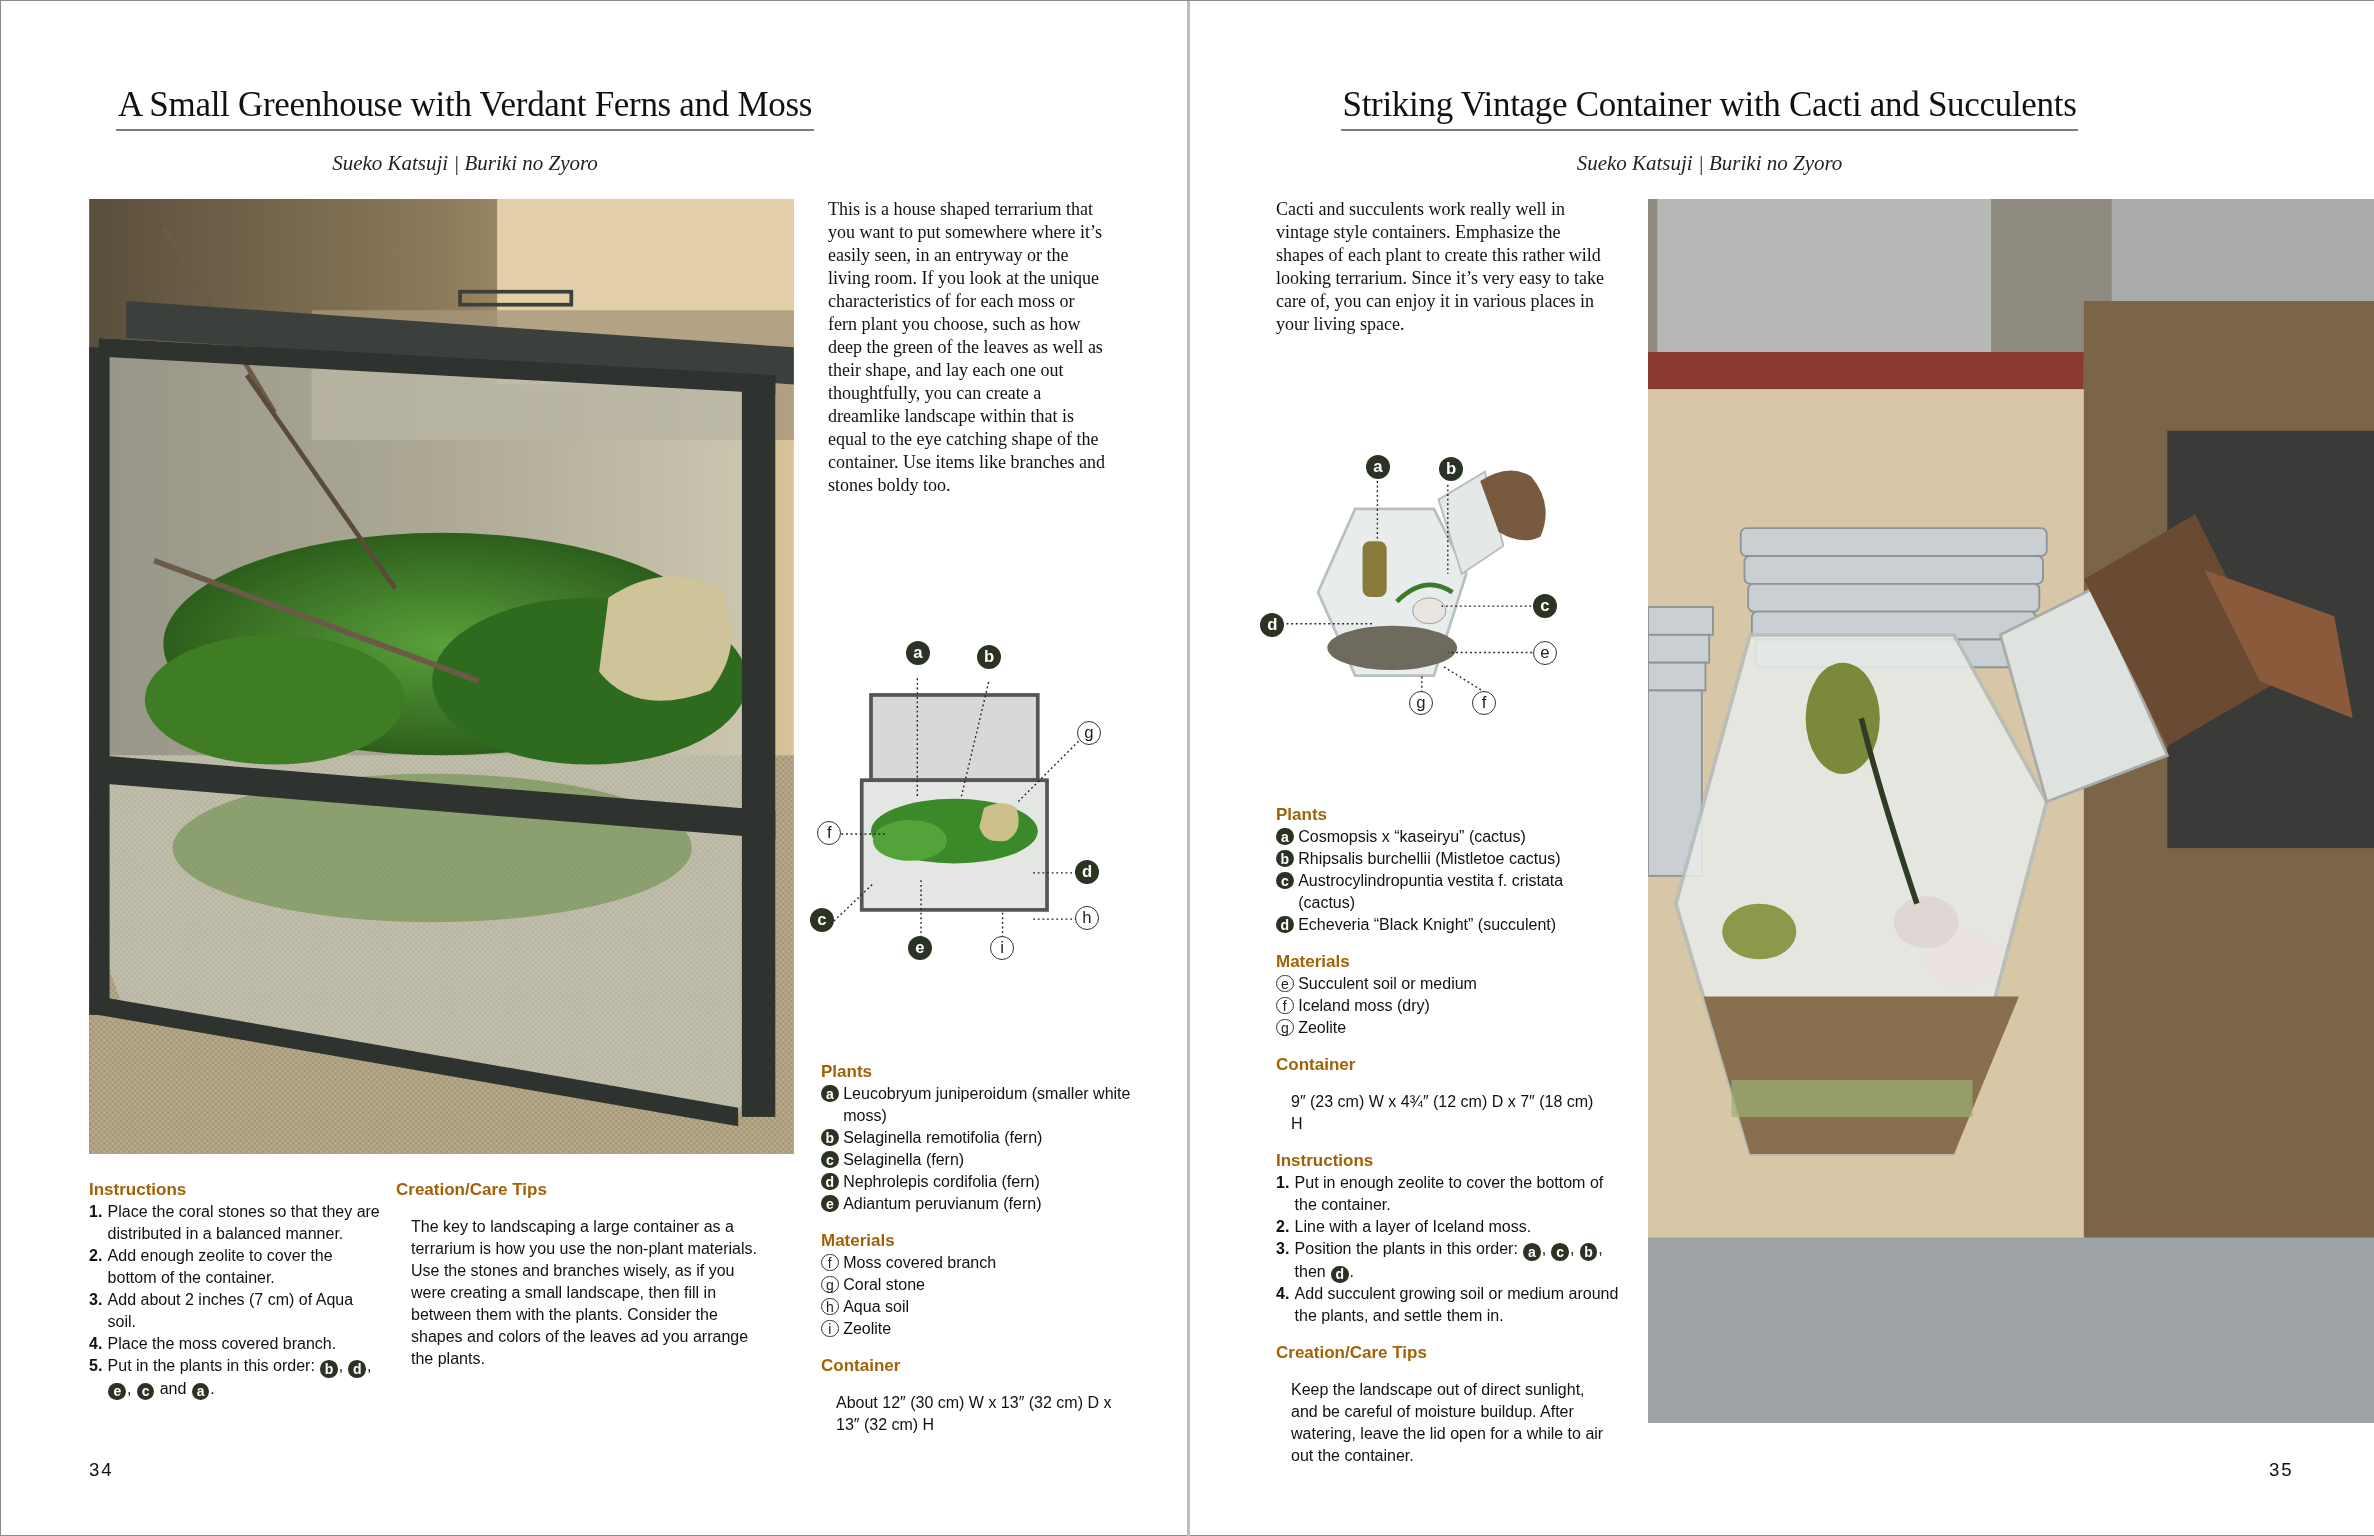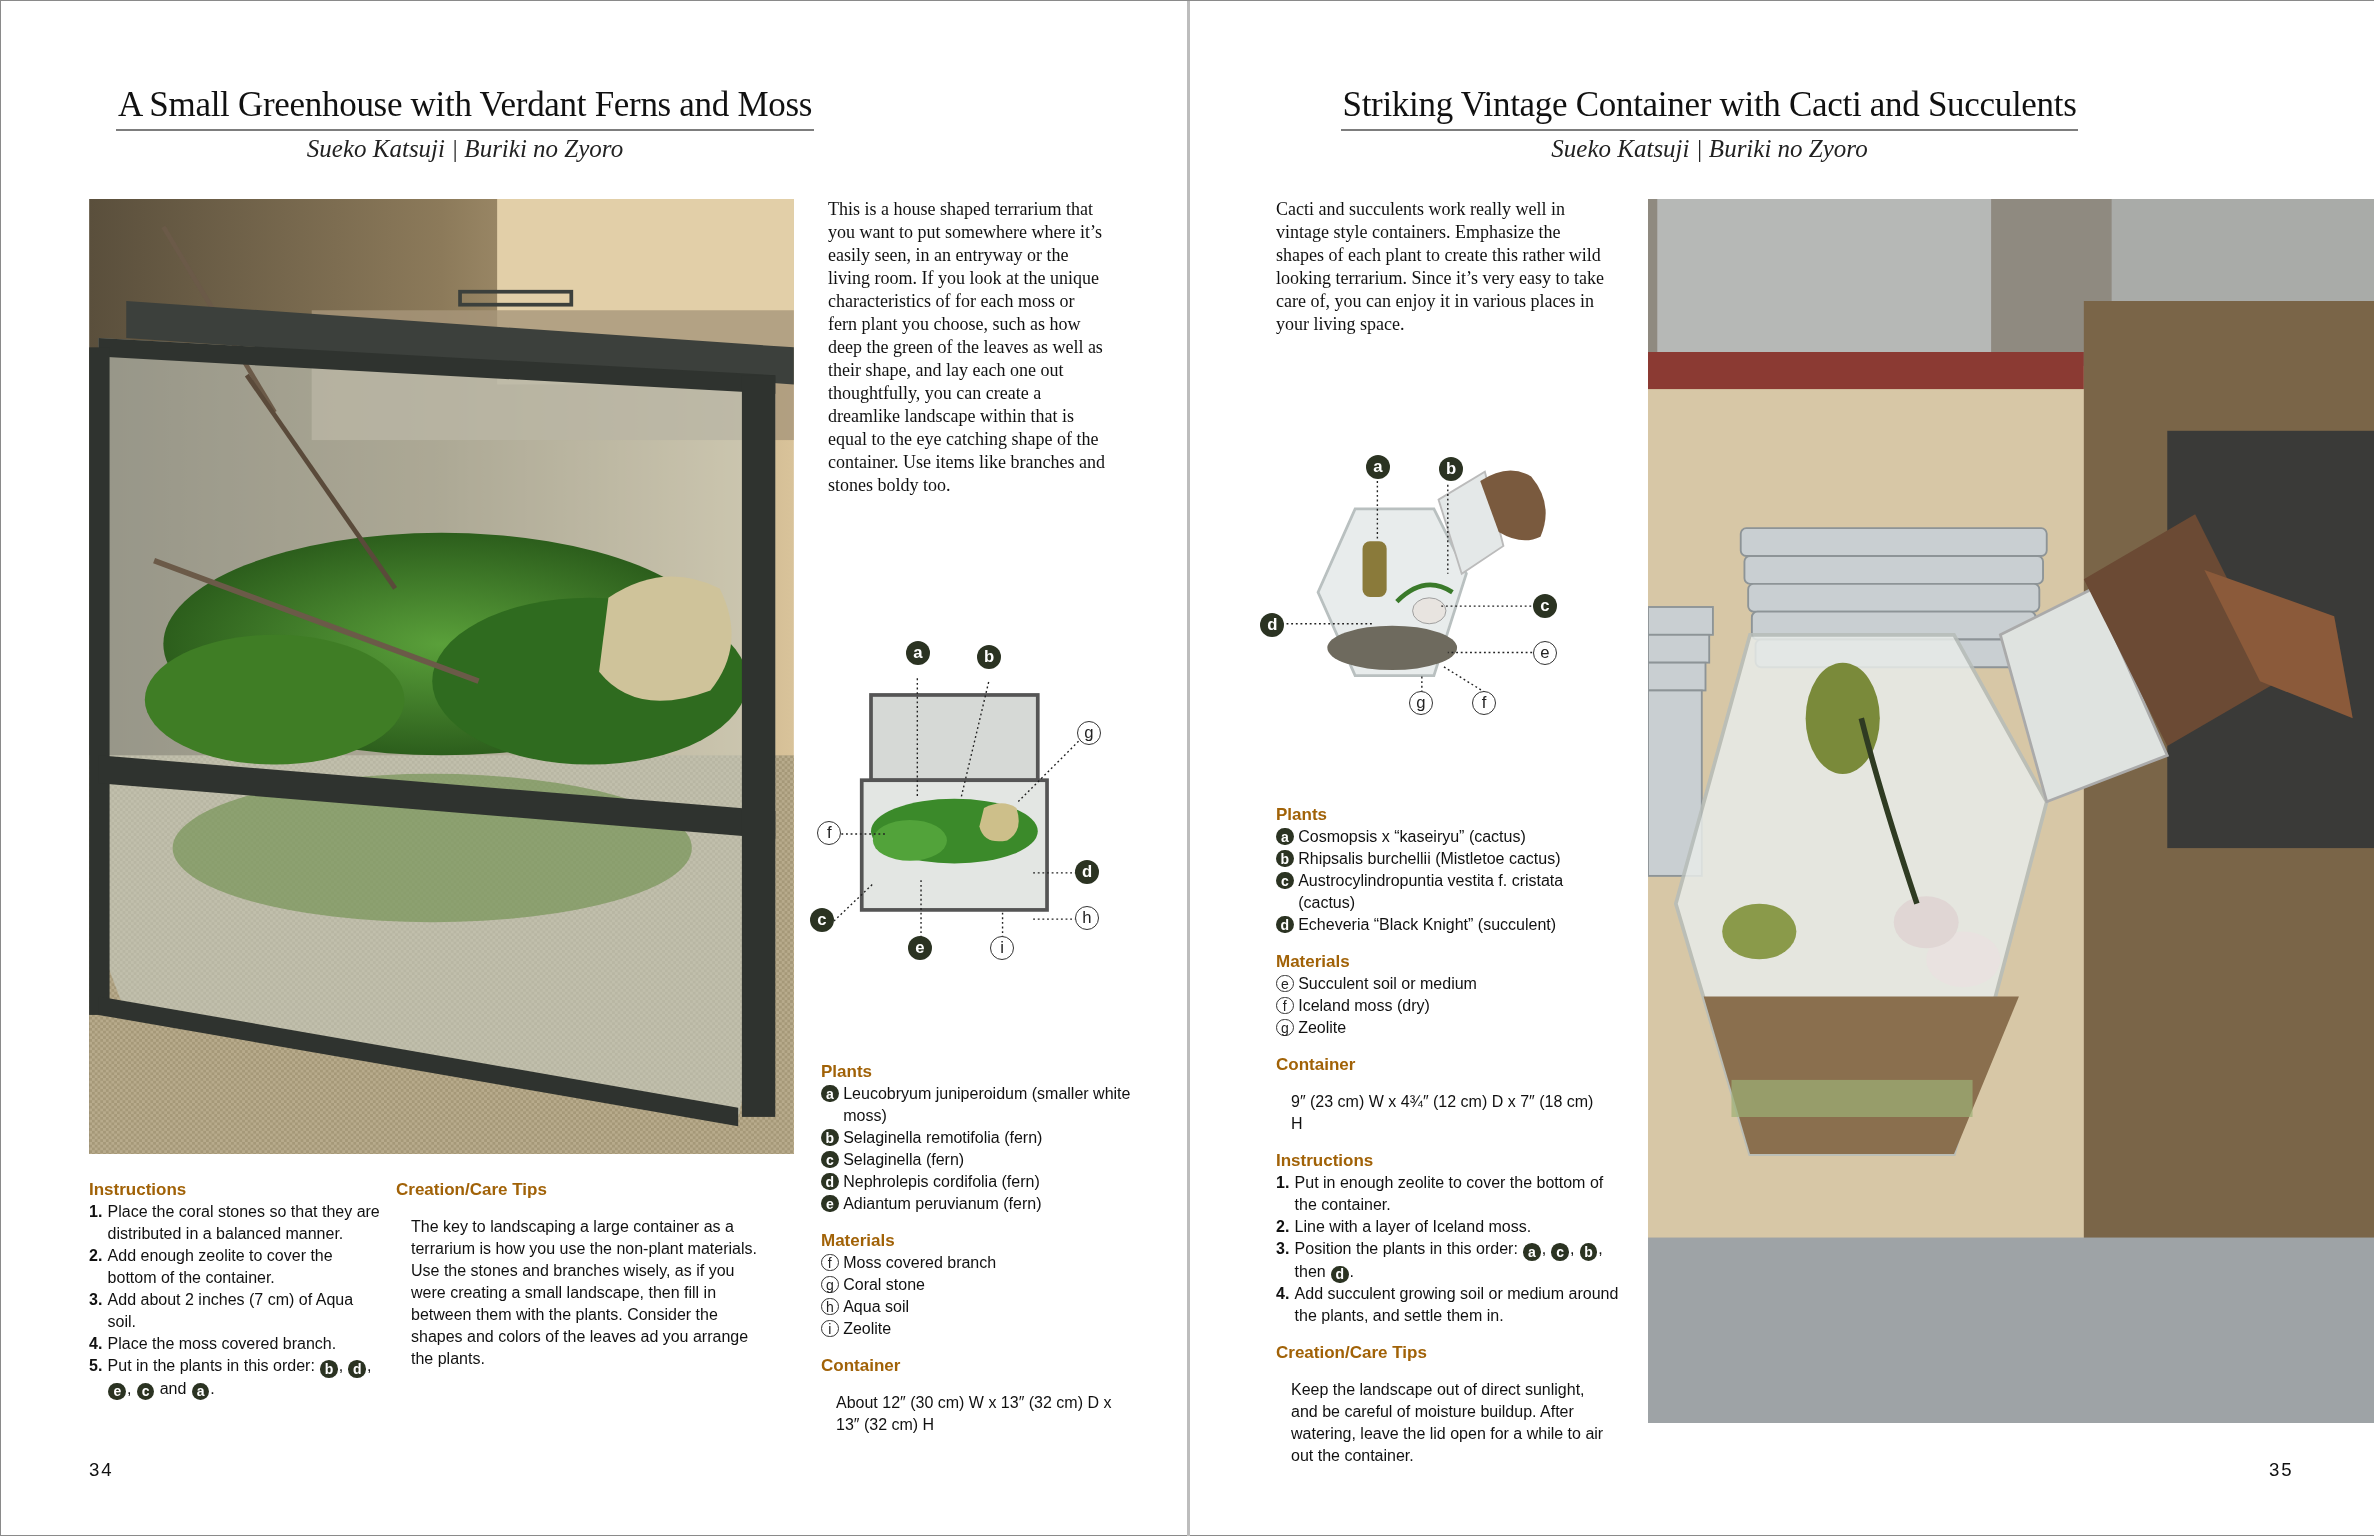--- a/index.html
+++ b/index.html
@@ -16,21 +16,21 @@
 
   .title-block { position: absolute; text-align: center; }
   .title {
     font-family: "Liberation Serif", "DejaVu Serif", serif;
     font-size: 35px; line-height: 41px; color: #111;
     display: inline-block; padding: 0 1.9px 3.7px;
     border-bottom: 2.8px solid #7d7d7d; letter-spacing: -0.3px;
   }
   .byline {
     font-family: "Liberation Serif", "DejaVu Serif", serif;
-    font-style: italic; font-size: 25px; margin-top: 4px; color: #222;
+    font-style: italic; font-size: 21px; margin-top: 20px; color: #222;
   }
 
   .intro {
     position: absolute;
     font-family: "Liberation Serif", "DejaVu Serif", serif;
     font-size: 18px; line-height: 23px; color: #111;
   }
 
   .photo { position: absolute; overflow: hidden; }
 

